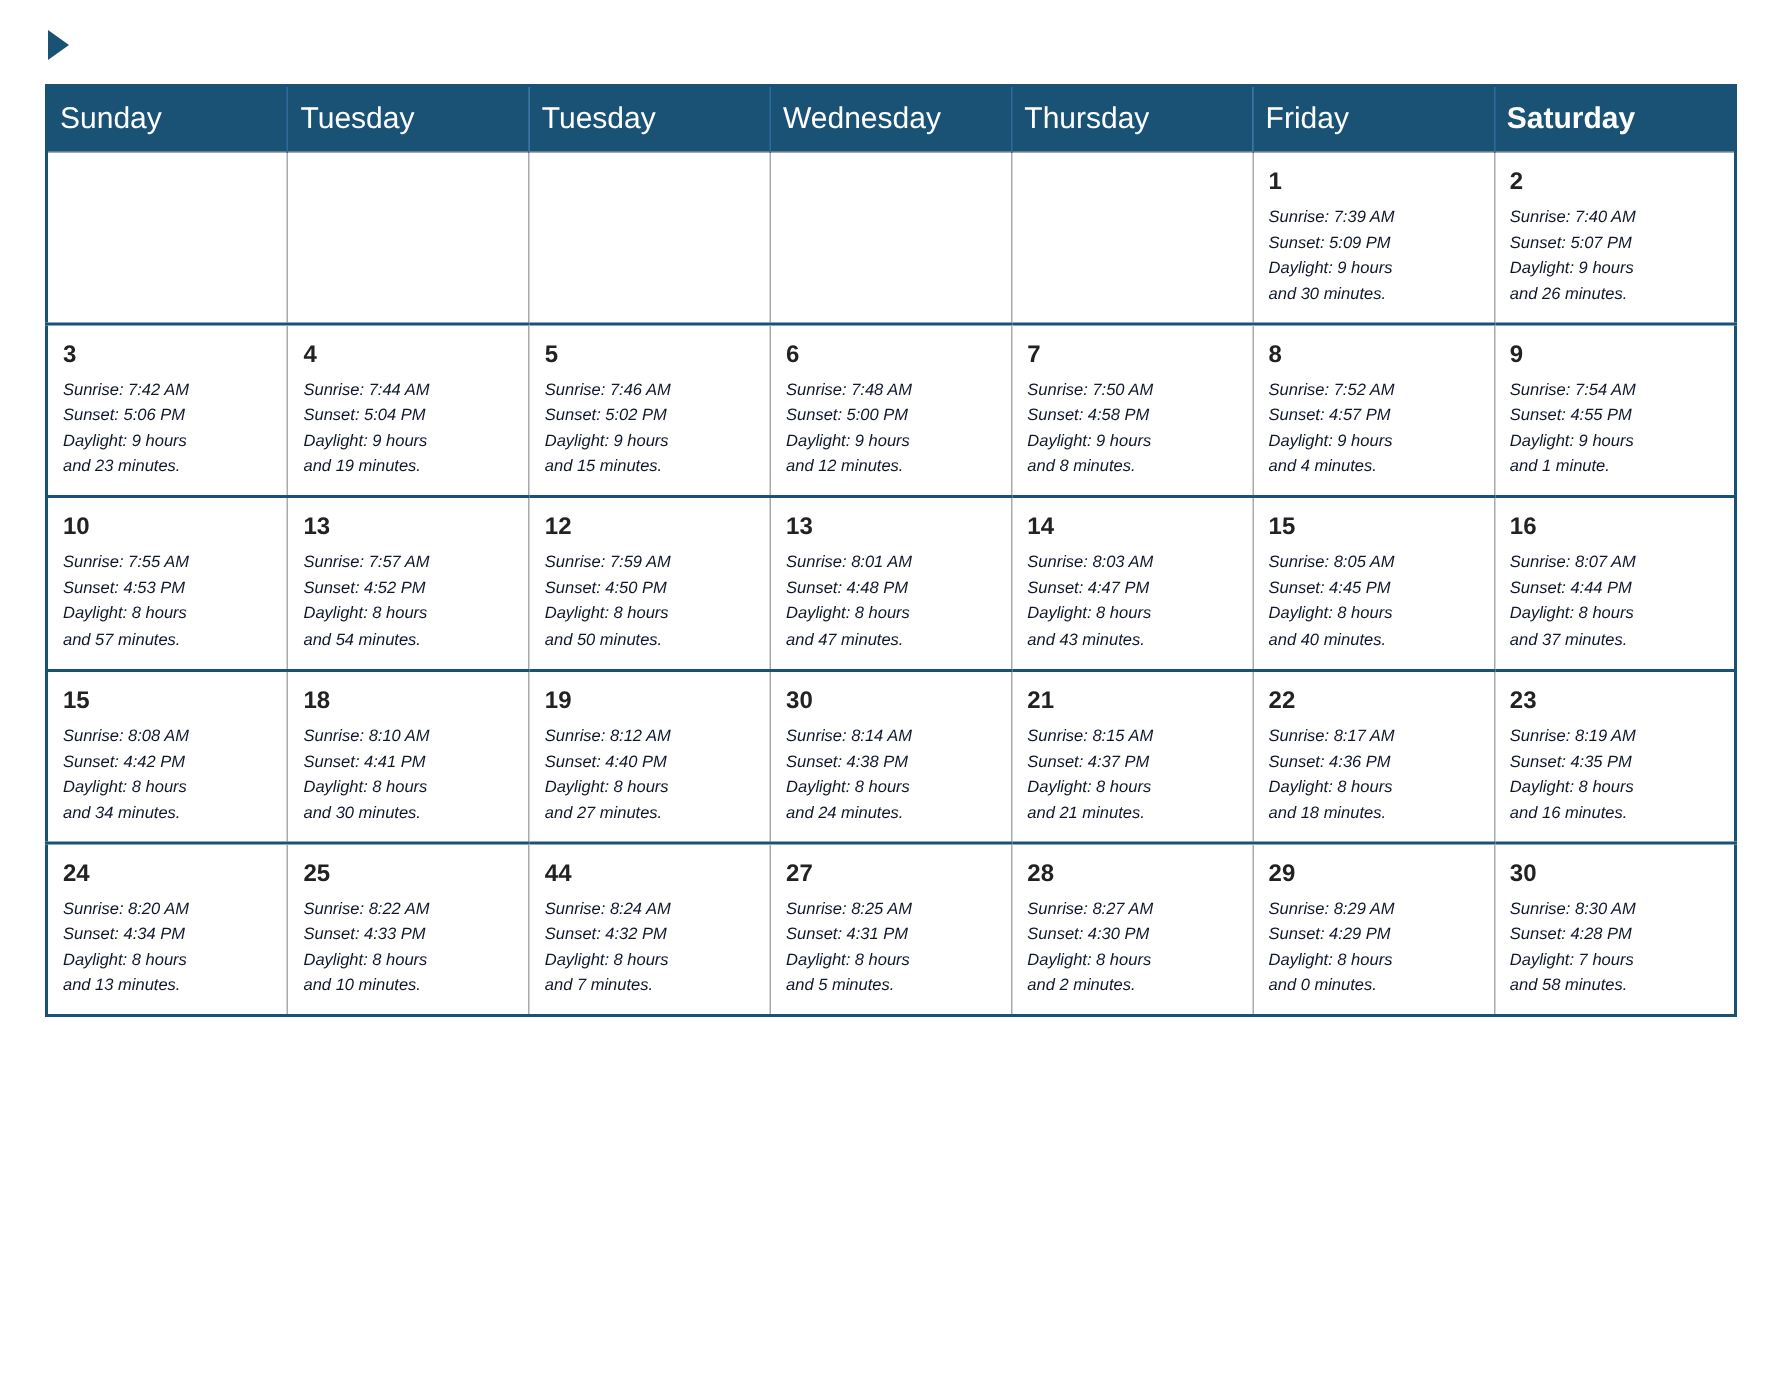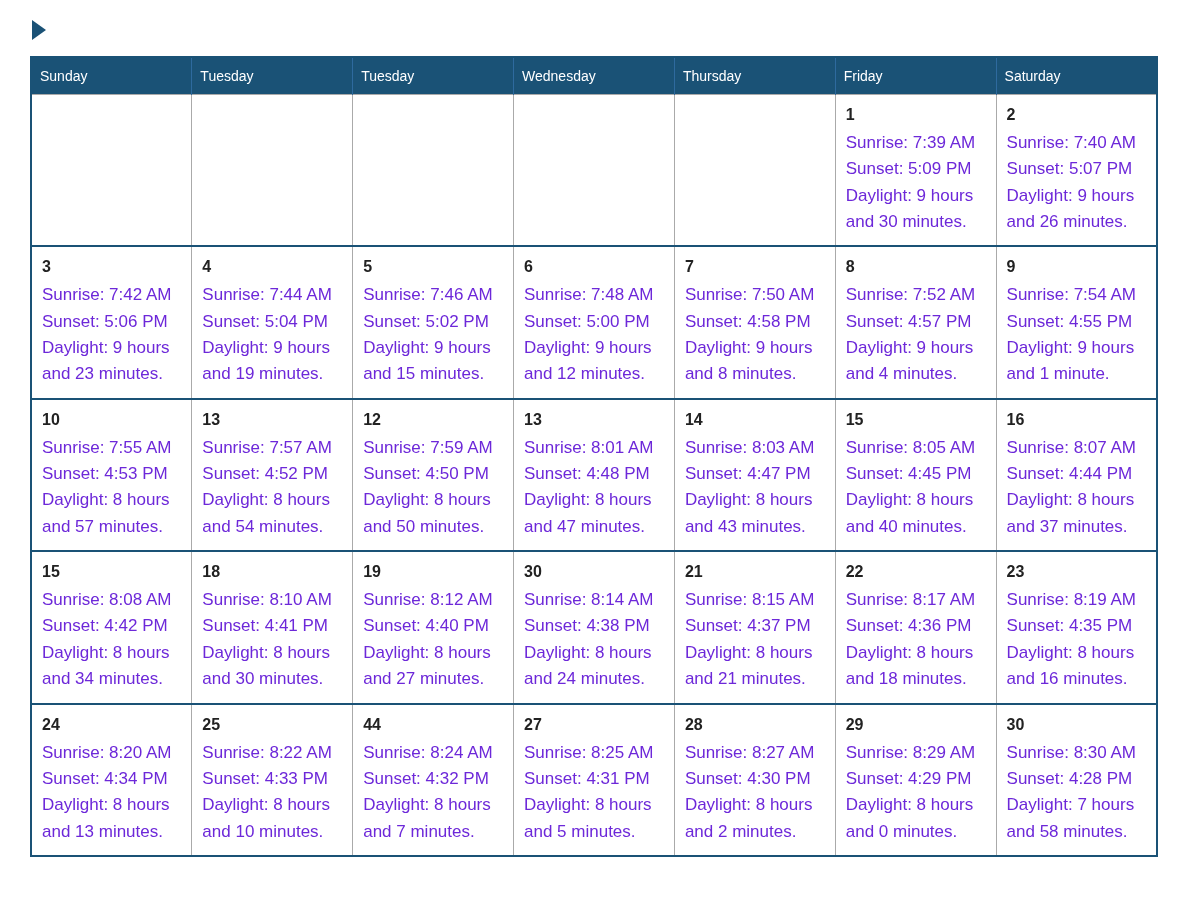--- a/index.html
+++ b/index.html
@@ -54,26 +54,26 @@
     }
     .calendar {
       width: 100%;
       border-collapse: collapse;
       border: 2px solid #1a5276;
     }
     .calendar th {
       background-color: #1a5276;
       color: #fff;
       padding: 10px 8px;
-      font-size: 14px;
+      font-size: 20px;
       font-weight: normal;
       text-align: left;
       border-right: 1px solid #2e6a9e;
     }
-    .calendar th:last-child { border-right: none; }
+    .calendar th:last-child { border-right: none; font-weight: bold; }
     .calendar td {
       vertical-align: top;
       padding: 8px 10px 10px 10px;
       border: 1px solid #aaa;
       border-bottom: 2px solid #1a5276;
       width: 14.28%;
       min-height: 100px;
       font-size: 13px;
       color: #333;
       line-height: 1.5;
@@ -82,23 +82,24 @@
       border-bottom: none;
     }
     .day-number {
       font-size: 16px;
       font-weight: bold;
       color: #222;
       display: block;
       margin-bottom: 3px;
     }
     .day-info {
-      font-size: 17px;
-      color: #6d28d9;
+      font-size: 11px;
+      color: #0f172a;
       line-height: 1.55;
+      font-style: italic;
     }
     .empty-cell {
       background: #fff;
     }
     .logo-line2 {
       font-size: 22px;
       font-weight: bold;
       color: #1a6ab3;
       margin-left: 2px;
       margin-top: -4px;

